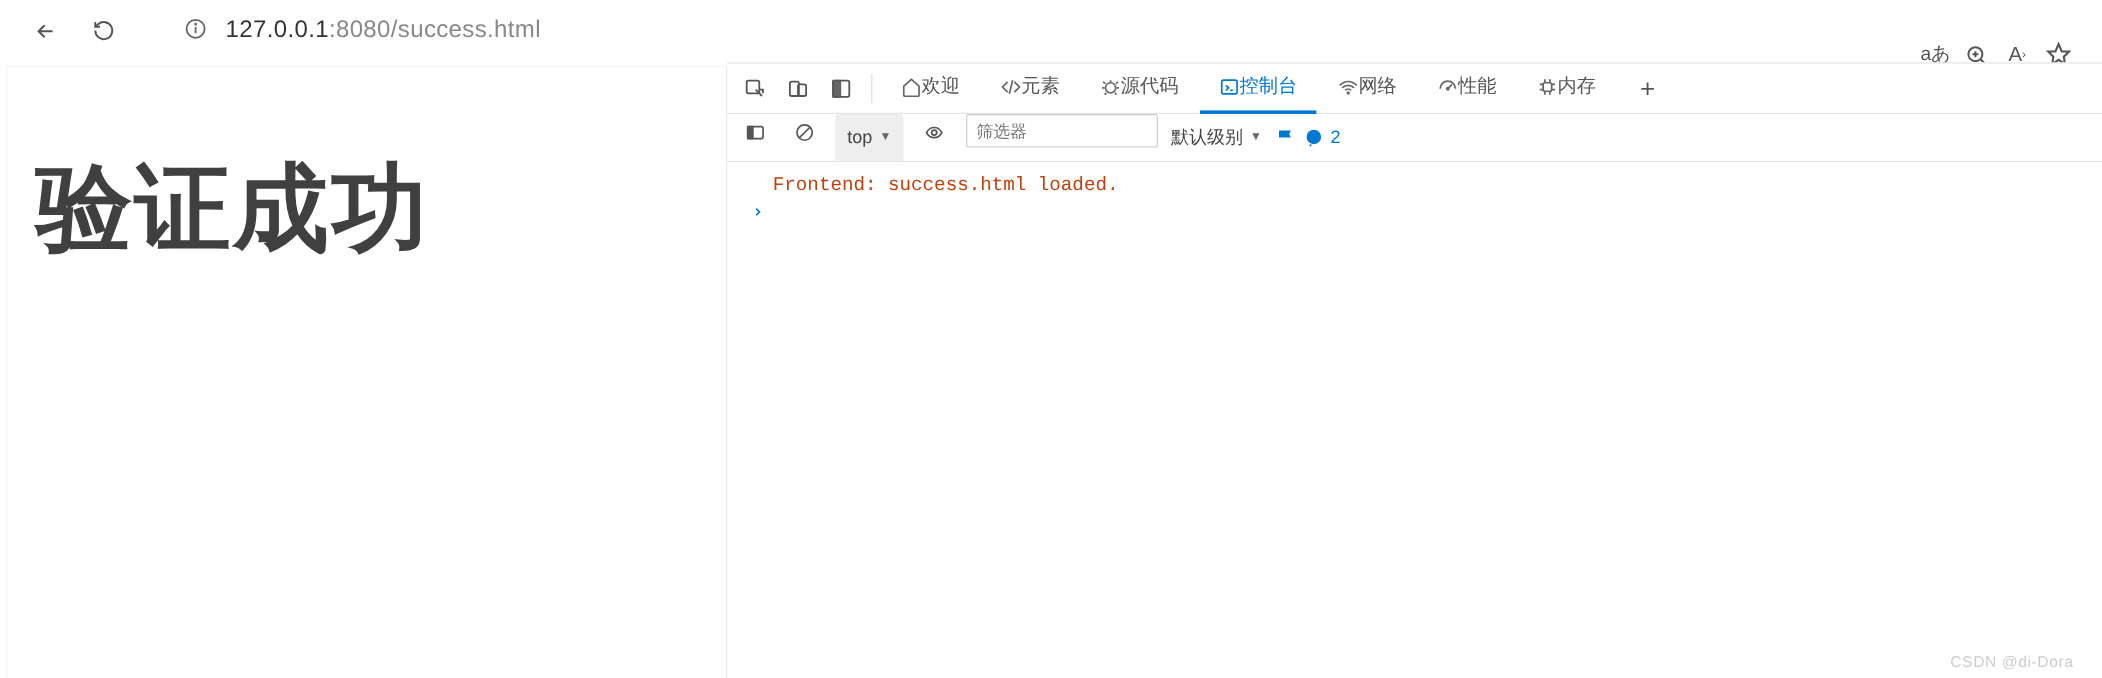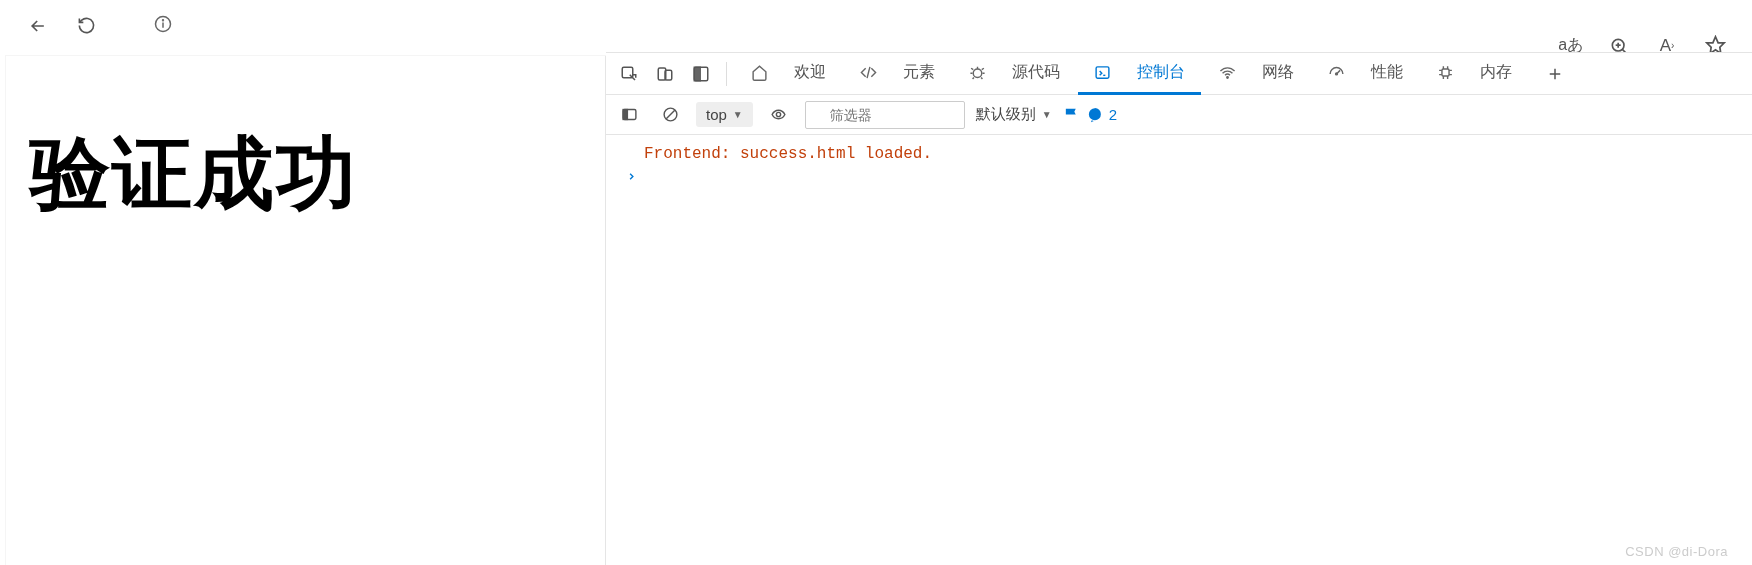--- a/index.html
+++ b/index.html
@@ -41,21 +41,20 @@
       gap: 16px;
       color: #555;
       margin-left: 24px;
       margin-right: 6px;
     }
     .url-text { color: #888; font-size: 20px; letter-spacing: 0.3px; }
     .url-text .dark { color: #333; }
     .right-icons {
       display: flex;
       align-items: flex-start;
-      gap: 14px;
       color: #555;
       margin-top: 40px;
     }
     .right-icon {
       width: 34px; height: 34px;
       display: flex; align-items: center; justify-content: center;
       cursor: pointer;
     }
     
     .split {
@@ -66,21 +65,21 @@
       width: 600px;
       background: #fff;
       padding: 30px 24px;
       border-right: 1px solid #e5e5e5;
       margin: 4px 0 0 6px;
       box-shadow: 0 0 0 1px rgba(0,0,0,0.04);
     }
     .page-heading {
       font-size: 80px;
       font-weight: 900;
-      color: #000000;
+      color: #404040;
       letter-spacing: 2px;
       line-height: 1.2;
       margin-top: 40px;
     }
     
     .devtools {
       flex: 1;
       display: flex;
       flex-direction: column;
       border-top: 1px solid #e4e4e4;
@@ -95,21 +94,21 @@
       gap: 2px;
     }
     .dt-iconbtn {
       width: 34px; height: 34px;
       display: flex; align-items: center; justify-content: center;
       color: #555; cursor: pointer; border-radius: 4px;
     }
     .dt-tab {
       display: flex;
       align-items: center;
-      gap: 26px;
+      gap: 0;
       padding: 0 16px;
       height: 42px;
       color: #555;
       cursor: pointer;
       font-size: 16px;
       border-bottom: 3px solid transparent;
     }
     .dt-tab.active {
       color: #0078d4;
       border-bottom-color: #0078d4;
@@ -117,40 +116,39 @@
     .dt-tab.active .ticon { color: #0078d4; }
     .dt-tab .ticon { color: #666; display:flex; align-items:center; }
     .dt-tabs-sep {
       width: 1px; height: 24px; background:#ddd; margin:0 6px;
     }
     .dt-plus { margin-left: 8px; }
     
     .console-toolbar {
       height: 40px;
       display: flex;
-      align-items: center;
       border-bottom: 1px solid #e4e4e4;
       padding: 0 8px;
       gap: 11px;
       font-size: 15px;
     }
     .ct-btn {
       width: 30px; height: 30px;
       display:flex;align-items:center;justify-content:center;
       color:#555;cursor:pointer;border-radius:3px;
     }
     .ct-context {
       display:flex;align-items:center;gap:6px;
       padding:4px 10px;background:#eee;border-radius:3px;
       cursor:pointer;color:#444;
     }
     .ct-tri { font-size:10px; color:#666; }
     .ct-filter {
       width: 160px;height:28px;border:1px solid #ccc;
-      padding:0 24px;font-size:14px;border-radius:2px;
+      padding:0 8px;font-size:14px;border-radius:2px;
       outline:none;
     }
     .ct-level {
       display:flex;align-items:center;gap:6px;cursor:pointer;color:#444;
     }
     .ct-issues {
       display:flex;align-items:center;gap:6px;color:#0078d4;cursor:pointer;
     }
     
     .console-body {
@@ -184,20 +182,23 @@
         <path d="M3 3v5h5"></path>
       </svg>
   </div>
   <div class="url-bar">
     <span>
       <svg width="18" height="18" viewBox="0 0 24 24" fill="none" stroke="#666" stroke-width="2">
           <circle cx="12" cy="12" r="10"></circle>
           <line x1="12" y1="10" x2="12" y2="17"></line>
           <circle cx="12" cy="7" r="0.6" fill="#666"></circle>
         </svg>
+    </span>
+    <span class="url-text">
+      <span class="dark">127.0.0.1</span><span>:8080</span><span>/success.html</span>
     </span>
   </div>
   <div class="right-icons">
     <div class="right-icon" style="font-size:16px;">aあ</div>
     <div class="right-icon">
       <svg width="20" height="20" viewBox="0 0 24 24" fill="none" stroke="currentColor" stroke-width="2">
           <circle cx="11" cy="11" r="7"></circle>
           <line x1="21" y1="21" x2="16" y2="16"></line>
           <line x1="11" y1="8" x2="11" y2="14"></line>
           <line x1="8" y1="11" x2="14" y2="11"></line>

